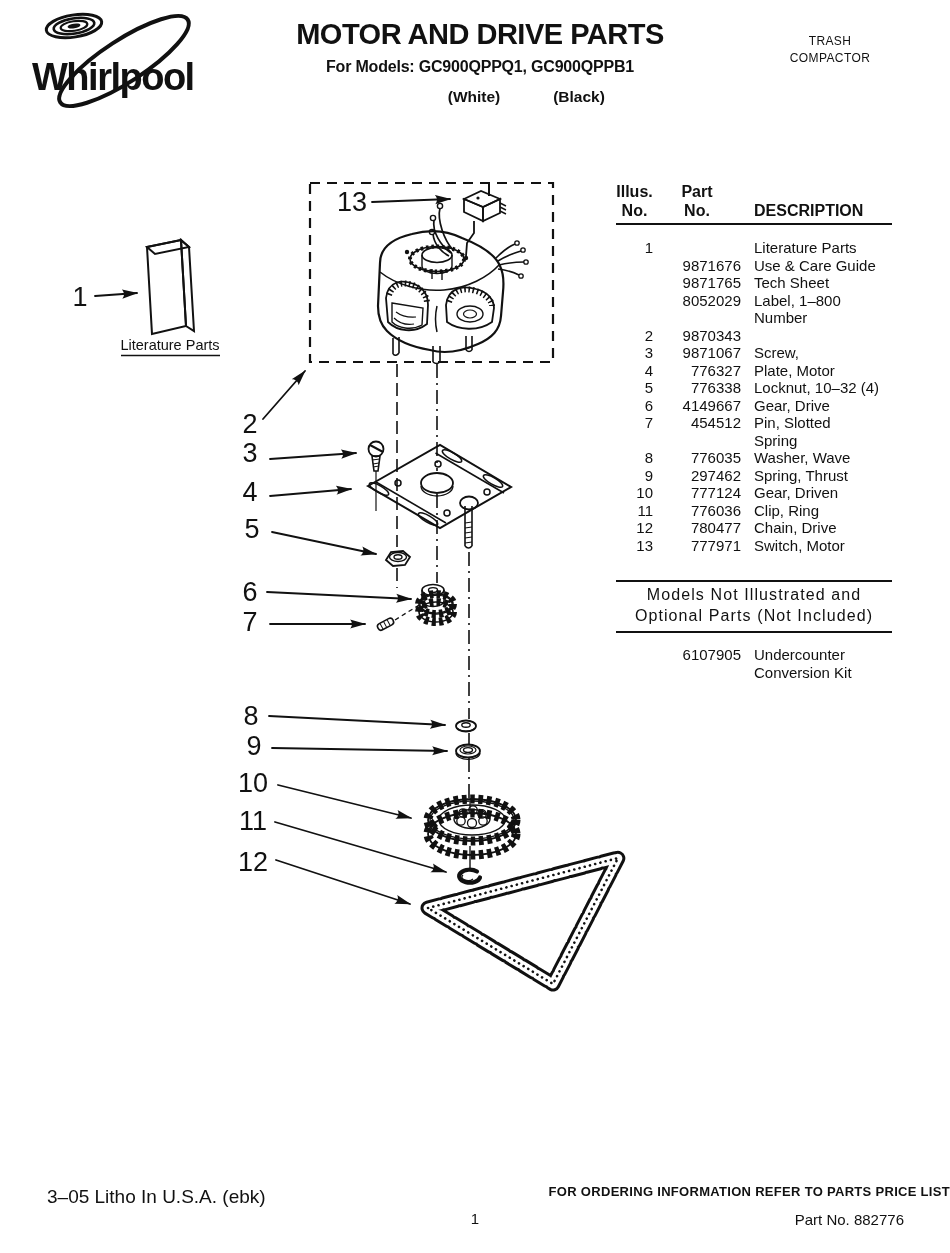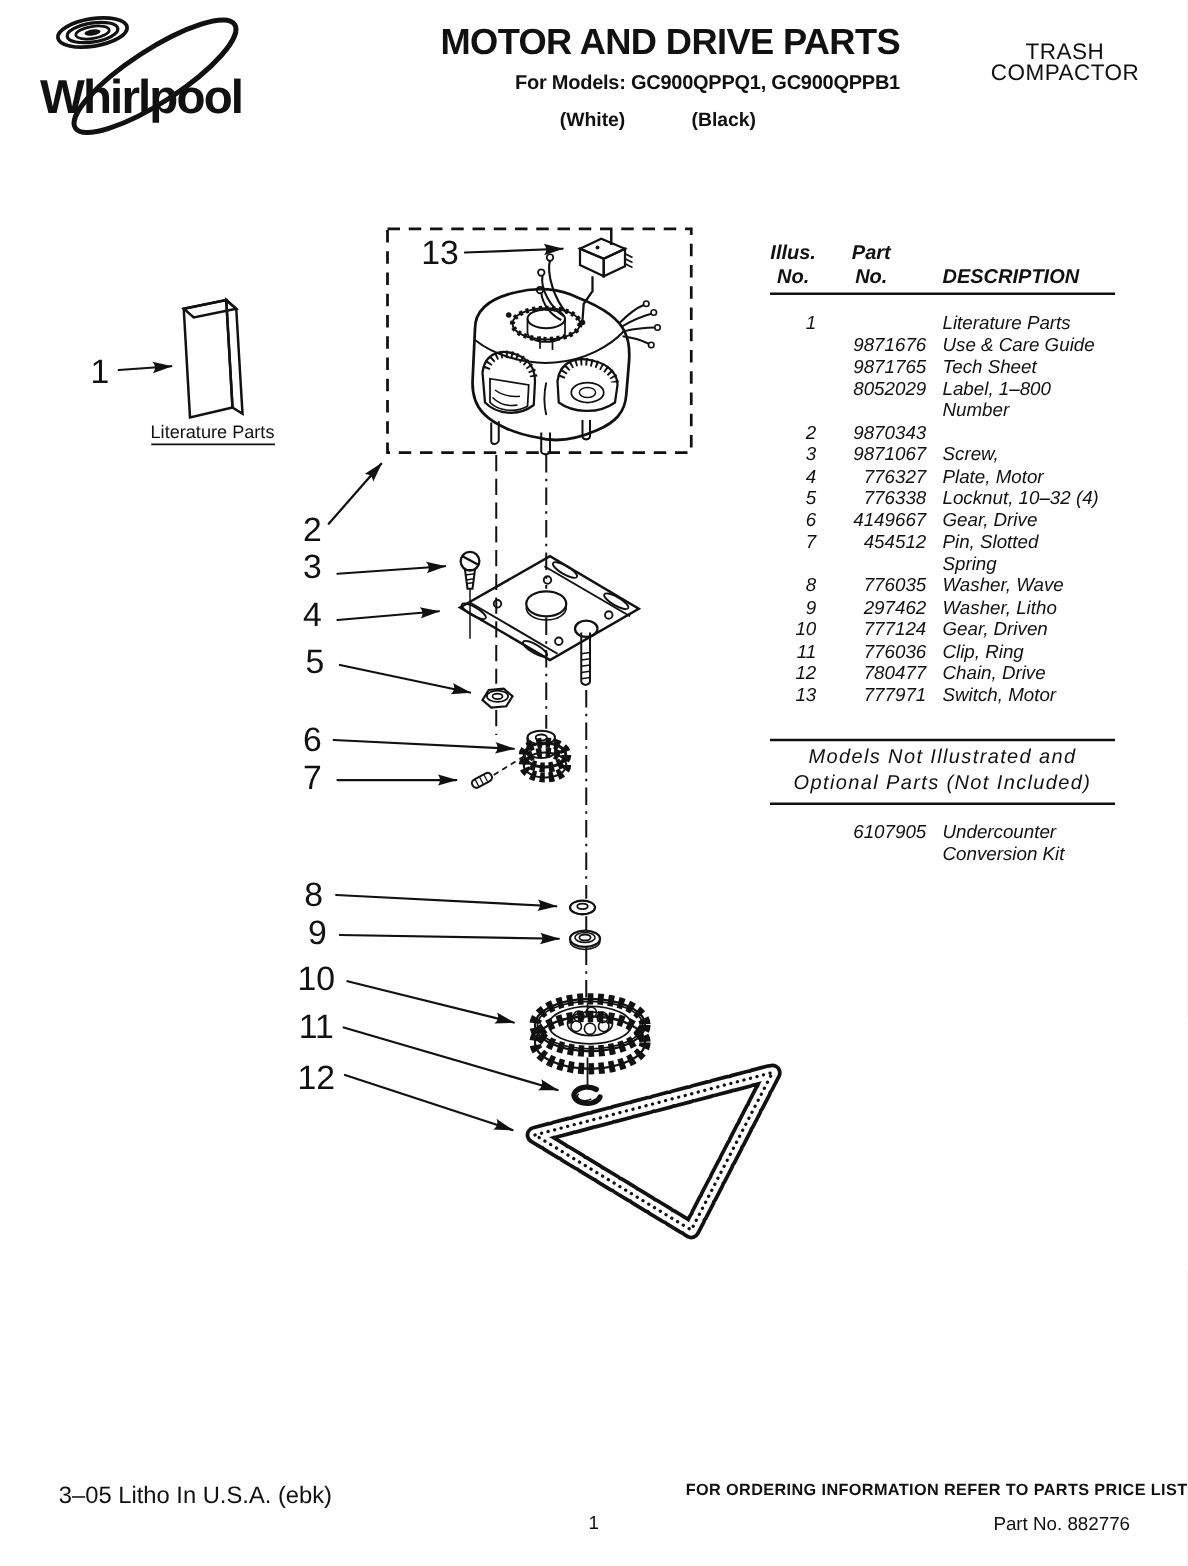--- a/index.html
+++ b/index.html
@@ -1,36 +1,36 @@
 <!DOCTYPE html>
 <html><head>
 <meta charset="utf-8">
 <style>
   html,body{margin:0;padding:0;background:#e8e8e8;}
   .page{position:relative;width:950px;height:1253px;background:#ffffff;margin:0 auto;
         font-family:"Liberation Sans",sans-serif;color:#111;overflow:hidden;}
   .abs{position:absolute;}
   
   .logo{left:28px;top:6px;width:190px;height:112px;}
-  .title-block{left:240px;top:18px;width:480px;text-align:right;}
+  .title-block{left:240px;top:18px;width:480px;text-align:center;}
   .doc-title{font-size:29px;font-weight:bold;letter-spacing:-.5px;white-space:nowrap;}
   .models-line{margin-top:7px;font-size:16px;font-weight:bold;letter-spacing:-.2px;white-space:nowrap;}
   .finishes{position:relative;height:20px;margin-top:12px;font-size:15.5px;font-weight:bold;}
   .finish-white{position:absolute;left:234px;transform:translateX(-50%);}
   .finish-black{position:absolute;left:339px;transform:translateX(-50%);}
-  .type-block{left:780px;top:33px;width:144px;text-align:center;font-size:18px;
+  .type-block{left:758px;top:33px;width:144px;text-align:center;font-size:12px;
               line-height:16.5px;letter-spacing:.4px;}
   
   svg.diagram{position:absolute;left:0;top:0;width:950px;height:1253px;}
   svg .ln{stroke:#111;fill:none;}
   svg text{font-family:"Liberation Sans",sans-serif;fill:#111;}
   svg .callout{font-size:27px;text-anchor:middle;}
   svg .small-label{font-size:14.5px;text-anchor:middle;}
   
-  .parts-list{left:616px;top:193px;width:276px;font-size:15px;line-height:17.5px;font-style:italic;}
+  .parts-list{left:616px;top:182px;width:276px;font-size:15px;line-height:17.5px;}
   .pl-grid{display:grid;grid-template-columns:37px 88px 1fr;}
   .pl-head{border-bottom:2.5px solid #111;padding-bottom:3px;font-weight:bold;
            font-size:16px;line-height:19px;}
   .pl-head div{text-align:center;white-space:nowrap;}
   .pl-head .h-desc{padding-left:13px;align-self:end;text-align:left;}
   #rows{margin-top:14px;}
   .prow{display:grid;grid-template-columns:37px 88px 1fr;}
   .c-illus{text-align:right;}
   .c-part{text-align:right;}
   .c-desc{padding-left:13px;white-space:pre-line;}
@@ -385,21 +385,21 @@
 
     <div class="prow">
       <span class="c-illus">8</span>
       <span class="c-part">776035</span>
       <span class="c-desc">Washer, Wave</span>
     </div>
 
     <div class="prow">
       <span class="c-illus">9</span>
       <span class="c-part">297462</span>
-      <span class="c-desc">Washer, Litho</span>
+      <span class="c-desc">Spring, Thrust</span>
     </div>
 
     <div class="prow">
       <span class="c-illus">10</span>
       <span class="c-part">777124</span>
       <span class="c-desc">Gear, Driven</span>
     </div>
 
     <div class="prow">
       <span class="c-illus">11</span>

